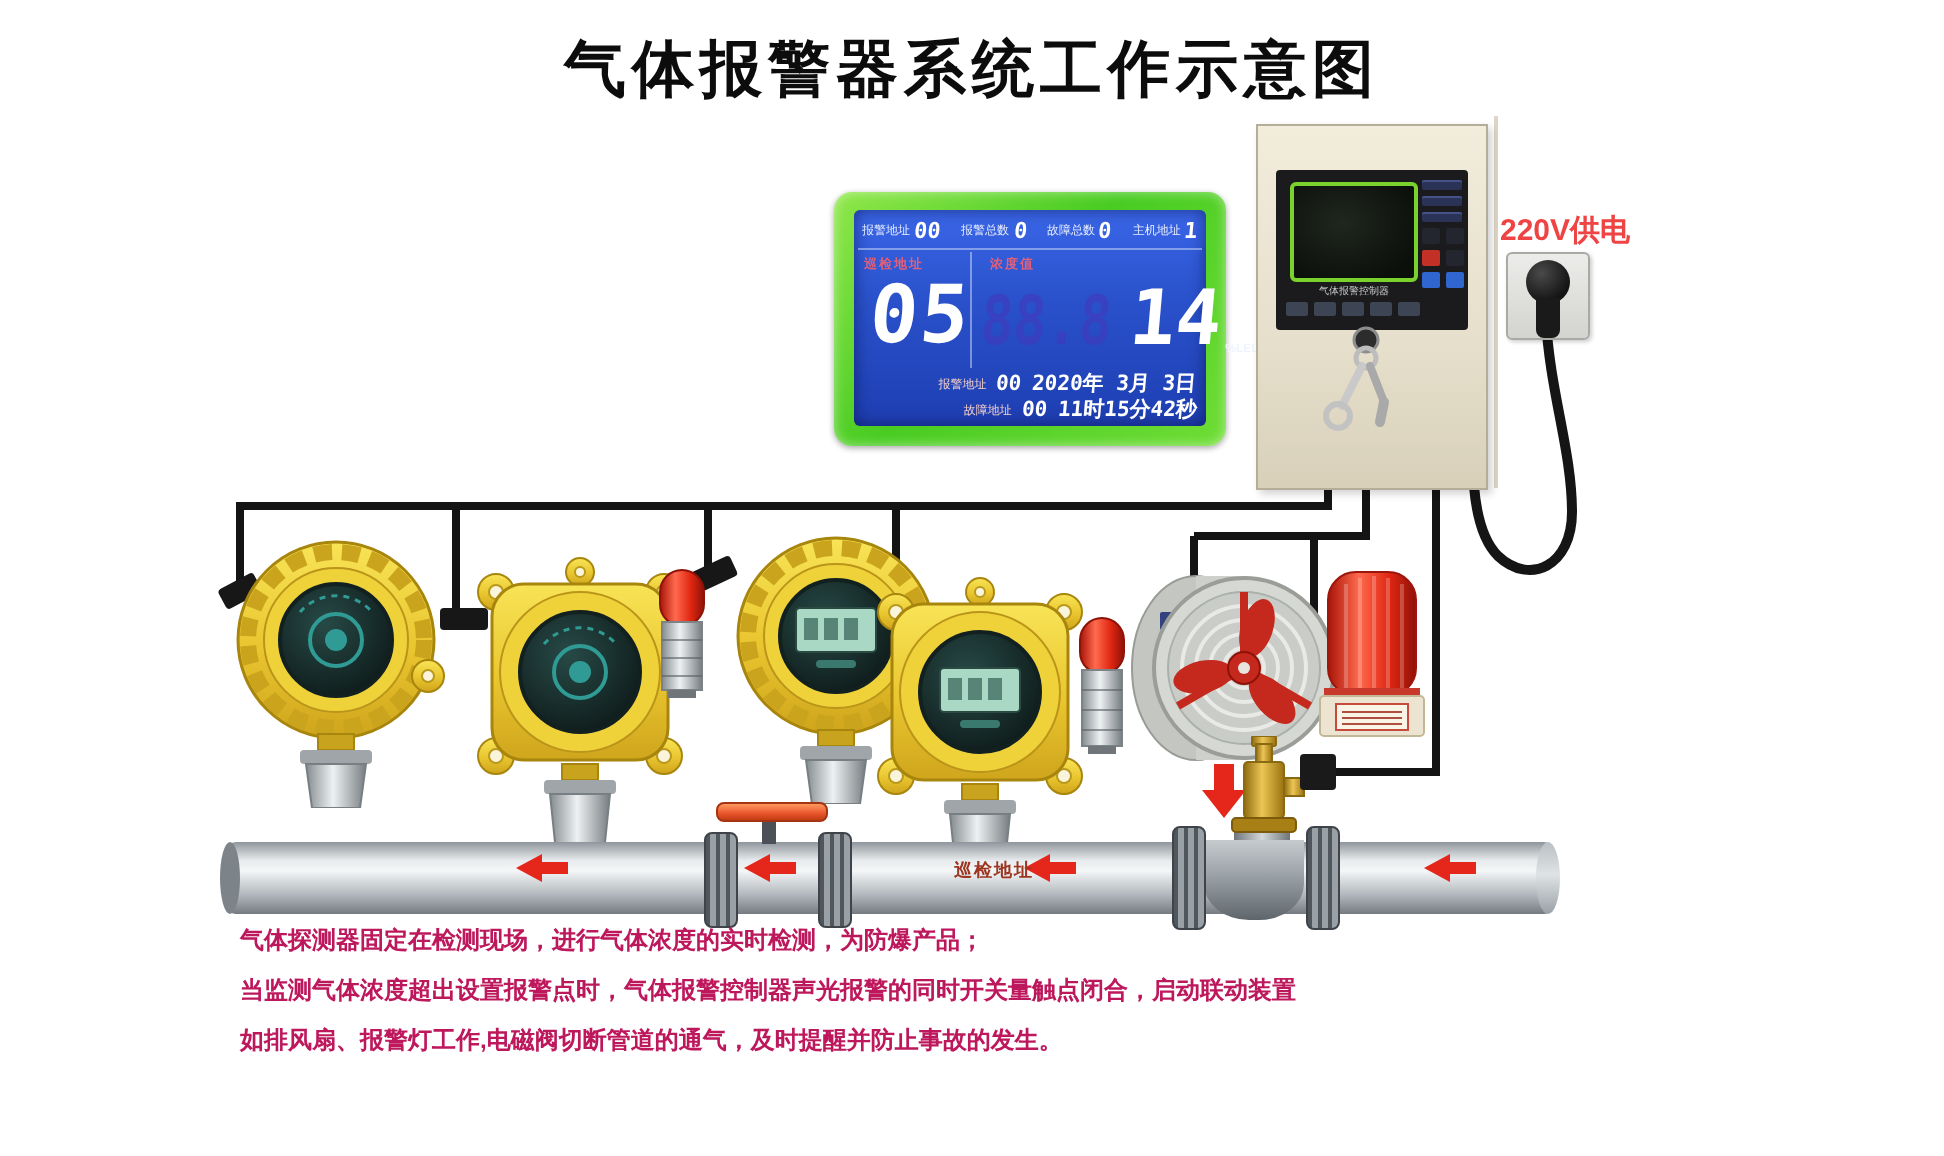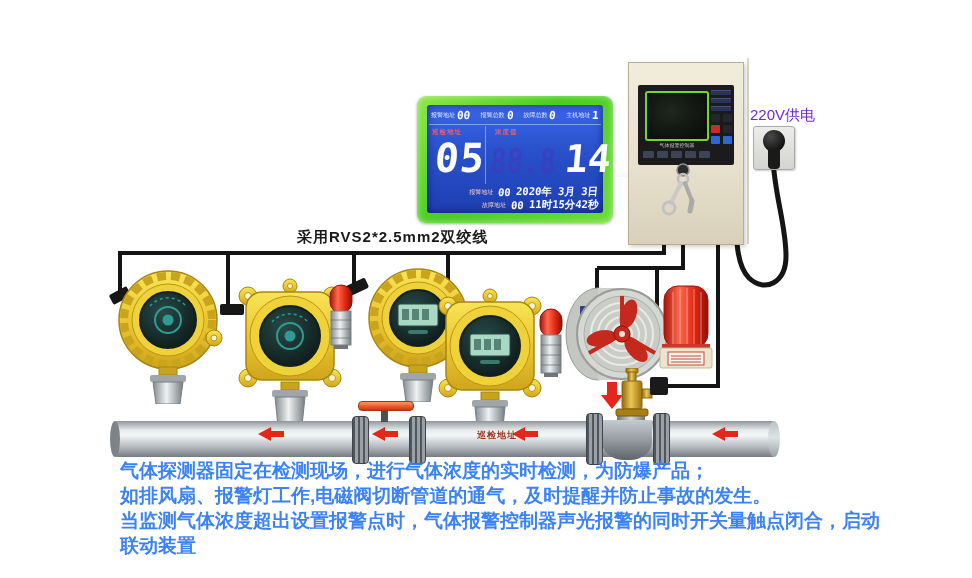--- a/index.html
+++ b/index.html
@@ -51,21 +51,21 @@
   #ctrl-btnrow{position:absolute;left:5px;top:66px;width:68px;display:flex;gap:3px;}
   #ctrl-btnrow span{width:11px;height:7px;background:#3d4454;border-radius:1px;box-shadow:inset 0 1px 0 #5a6config,inset 0 1px 0 #5a6278;}
   #ctrl-side{position:absolute;left:73px;top:5px;width:20px;}
   .pill{width:20px;height:5px;background:#2a3356;border-radius:1px;margin-bottom:3px;box-shadow:inset 0 1px 0 #46518a;}
   #ctrl-grid{margin-top:3px;display:grid;grid-template-columns:9px 9px;gap:3px;}
   .k{width:9px;height:8px;border-radius:1px;background:#23262e;}
   .k.red{background:#c23026;} .k.blue{background:#2f66cf;}
   #wall-line{left:747px;top:58px;width:2px;height:186px;background:#ddd6c6;}
 
   
-  #power-label{left:750px;top:106px;font-size:15px;font-weight:normal;color:#6d28d9;}
+  #power-label{left:750px;top:106px;font-size:15px;font-weight:bold;color:#ef4444;}
   #socket{left:753px;top:126px;width:40px;height:42px;border-radius:3px;border:1px solid #a9a9a5;
           background:linear-gradient(180deg,#ececea 0%,#d3d3cf 100%);box-shadow:1px 1px 2px rgba(0,0,0,.2);}
   #plug-head{position:absolute;left:9px;top:3px;width:22px;height:22px;border-radius:50%;
           background:radial-gradient(circle at 35% 30%,#4a4a4a 0%,#141414 70%);}
   #plug-body{position:absolute;left:14px;top:22px;width:12px;height:20px;background:#1a1a1a;border-radius:0 0 4px 4px;}
 
   
   #pipe{left:114px;top:421px;width:662px;height:36px;
         background:linear-gradient(180deg,#8f969b 0%,#e8ecee 26%,#f4f6f7 40%,#b4babf 72%,#757b80 100%);
         border-radius:4px;}
@@ -81,21 +81,21 @@
         background:linear-gradient(90deg,#6e757a,#d4d8da 50%,#6e757a);}
   #tee-body{left:602px;top:420px;width:50px;height:40px;border-radius:0 0 45% 45%;
         background:linear-gradient(180deg,#c6cbce 0%,#9aa1a6 45%,#5f666b 100%);}
   #pipe-label{left:477px;top:429px;font-size:9px;font-weight:bold;color:#9c3620;letter-spacing:1px;}
   .flow-arrow{position:absolute;top:427px;display:flex;align-items:center;}
   .flow-arrow .head{width:0;height:0;border-top:7px solid transparent;border-bottom:7px solid transparent;
         border-right:13px solid #e5261a;}
   .flow-arrow .tail{width:13px;height:6px;background:#e5261a;}
 
   
-  #desc{left:120px;top:458px;width:760px;font-size:19px;font-weight:bold;color:#3b82f6;line-height:25px;}
+  #desc{left:120px;top:458px;width:760px;font-size:12px;font-weight:bold;color:#be185d;line-height:25px;}
 
   svg{display:block;}
 </style>
 </head>
 <body>
 
 <div id="stage">
 
   <svg width="0" height="0">
     <defs>
@@ -120,34 +120,34 @@
           <stop offset="1" stop-color="#8e1208"></stop>
       </linearGradient>
       <linearGradient id="brassg" x1="0" y1="0" x2="1" y2="0">
         <stop offset="0" stop-color="#8f6a10"></stop>
           <stop offset=".45" stop-color="#ecc654"></stop>
           <stop offset="1" stop-color="#9a7210"></stop>
       </linearGradient>
     </defs>
   </svg>
 
+  <div id="title" class="abs">气体报警器系统工作示意图</div>
 
   <div class="wire" style="left:118px;top:251px;width:548px;height:4px;"></div>
   <div class="wire" style="left:118px;top:251px;width:4px;height:46px;"></div>
   <div class="wire" style="left:226px;top:251px;width:4px;height:60px;"></div>
   <div class="wire" style="left:352px;top:251px;width:4px;height:38px;"></div>
   <div class="wire" style="left:446px;top:251px;width:4px;height:56px;"></div>
   <div class="wire" style="left:662px;top:242px;width:4px;height:13px;"></div>
   <div class="wire" style="left:681px;top:242px;width:4px;height:28px;"></div>
   <div class="wire" style="left:597px;top:266px;width:88px;height:4px;"></div>
   <div class="wire" style="left:595px;top:268px;width:4px;height:20px;"></div>
   <div class="wire" style="left:655px;top:268px;width:4px;height:90px;"></div>
   <div class="wire" style="left:716px;top:242px;width:4px;height:146px;"></div>
   <div class="wire" style="left:664px;top:384px;width:56px;height:4px;"></div>
-  <div id="rvs-label" class="abs">采用RVS2*2.5mm2双绞线</div>
 
   <svg class="abs" style="left:0;top:0;" width="972" height="578" viewBox="0 0 972 578" pointer-events="none">
     <path d="M773,160 C775,196 786,226 786,256 C786,283 765,293 749,278 C741,270 738,255 737,243" fill="none" stroke="#151515" stroke-width="5" stroke-linecap="round"></path>
   </svg>
 
   <div class="gland" style="left:110px;top:290px;width:20px;height:11px;transform:rotate(-28deg);"></div>
   <div class="gland" style="left:220px;top:304px;width:24px;height:11px;"></div>
   <div class="gland" style="left:344px;top:282px;width:24px;height:11px;transform:rotate(-25deg);"></div>
   <div class="gland" style="left:438px;top:300px;width:24px;height:11px;"></div>
 
@@ -402,17 +402,17 @@
       <span class="tail"></span>
     </div>
   <div class="flow-arrow" style="left:712px;">
       <span class="head"></span>
       <span class="tail"></span>
     </div>
   <div id="pipe-label" class="abs">巡检地址</div>
 
   <div id="desc" class="abs">
     <div>气体探测器固定在检测现场，进行气体浓度的实时检测，为防爆产品；</div>
+    <div>当监测气体浓度超出设置报警点时，气体报警控制器声光报警的同时开关量触点闭合，启动联动装置</div>
     <div>如排风扇、报警灯工作,电磁阀切断管道的通气，及时提醒并防止事故的发生。</div>
-    <div>当监测气体浓度超出设置报警点时，气体报警控制器声光报警的同时开关量触点闭合，启动联动装置</div>
   </div>
 
 </div>
 
 </body></html>

